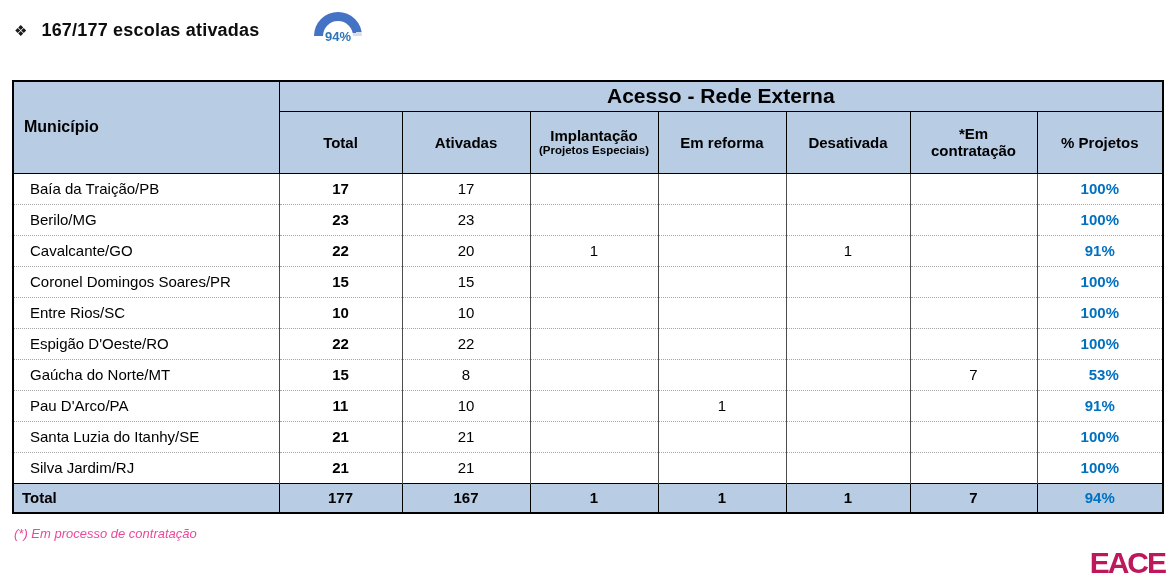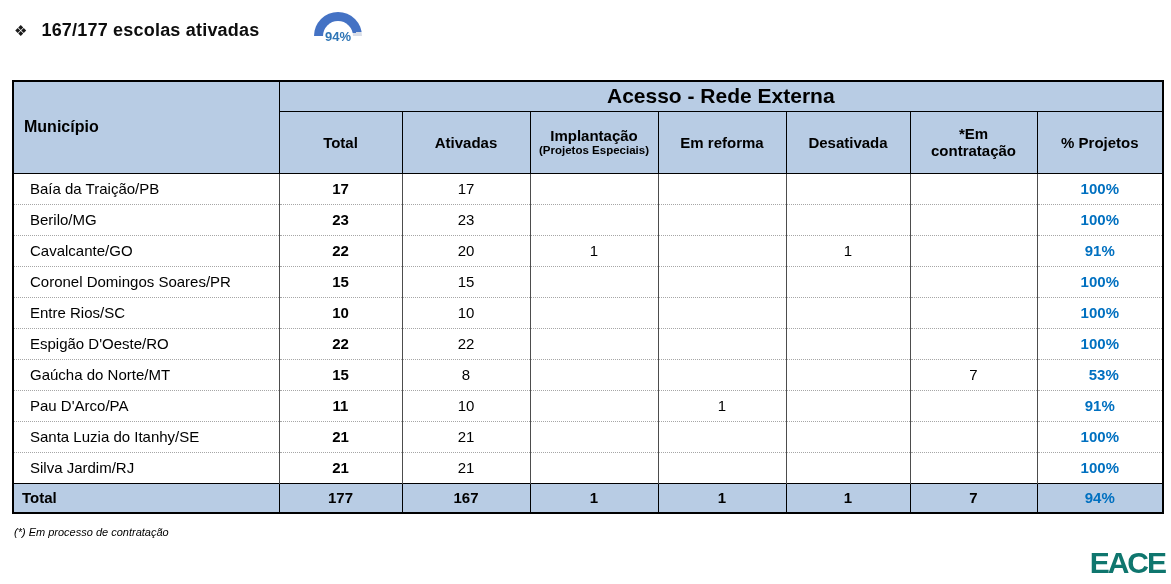--- a/index.html
+++ b/index.html
@@ -96,21 +96,21 @@
     font-weight: bold; text-align: center; vertical-align: middle;
   }
   tfoot td.municipio {
     text-align: left; padding-left: 8px; border-left: 2px solid #000;
   }
   table.schools { border: 2px solid #000; }
 
   
   .footnote {
     position: absolute; left: 14px; top: 526px;
-    font-size: 11px; font-style: italic; color: #000000;
+    font-size: 13px; font-style: italic; color: #ec4899;
   }
   .logo {
     position: absolute; right: 6px; top: 546px;
     font-size: 30px; font-weight: bold;
     letter-spacing: -2px;
     font-family: "Liberation Sans", sans-serif;
   }
 </style>
 </head>
 <body>
@@ -292,15 +292,15 @@
         <td>1</td>
         <td>1</td>
         <td>1</td>
         <td>7</td>
         <td class="pct-cell" style="color: rgb(0, 112, 192);">94%</td>
       </tr>
     </tfoot>
   </table>
 
   <div class="footnote">(*) Em processo de contratação</div>
-  <div class="logo" style="color: #0f766e;">EACE</div>
+  <div class="logo" style="color: #be185d;">EACE</div>
 
 </div>
 
 </body></html>

